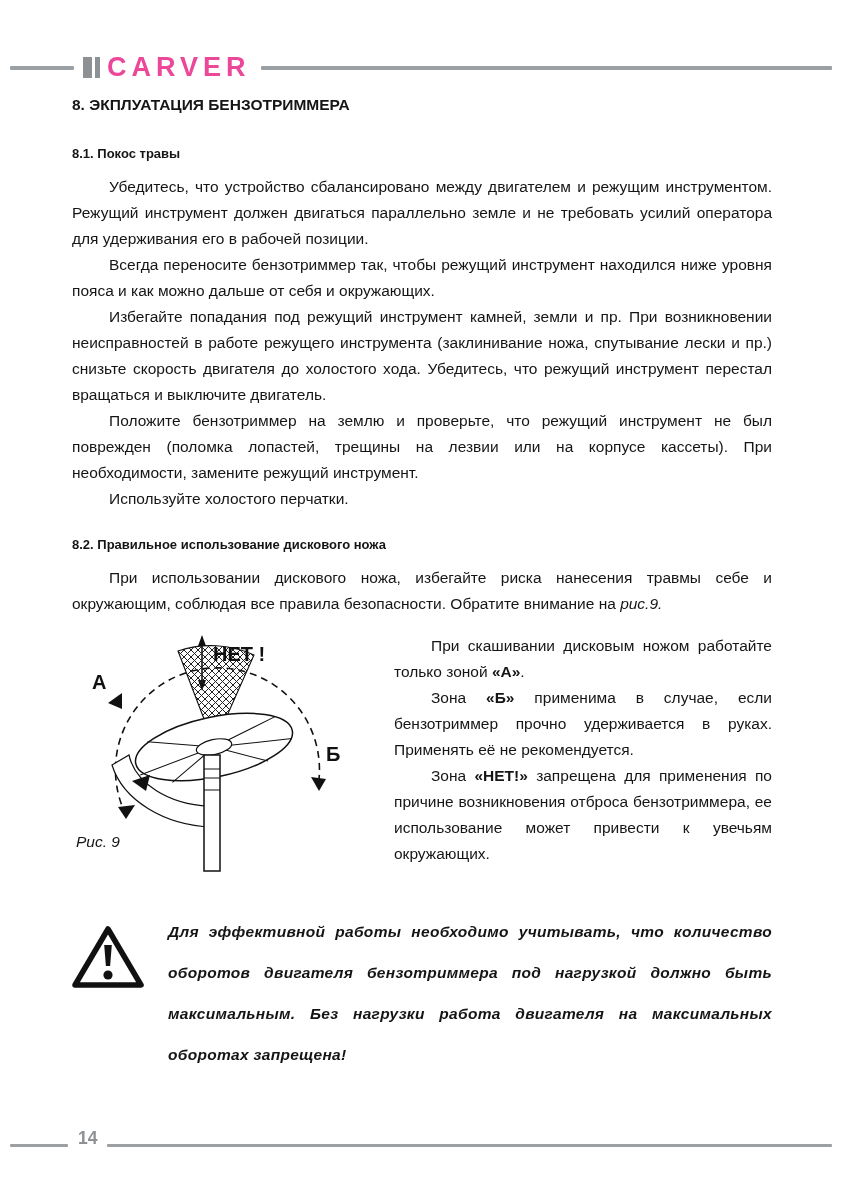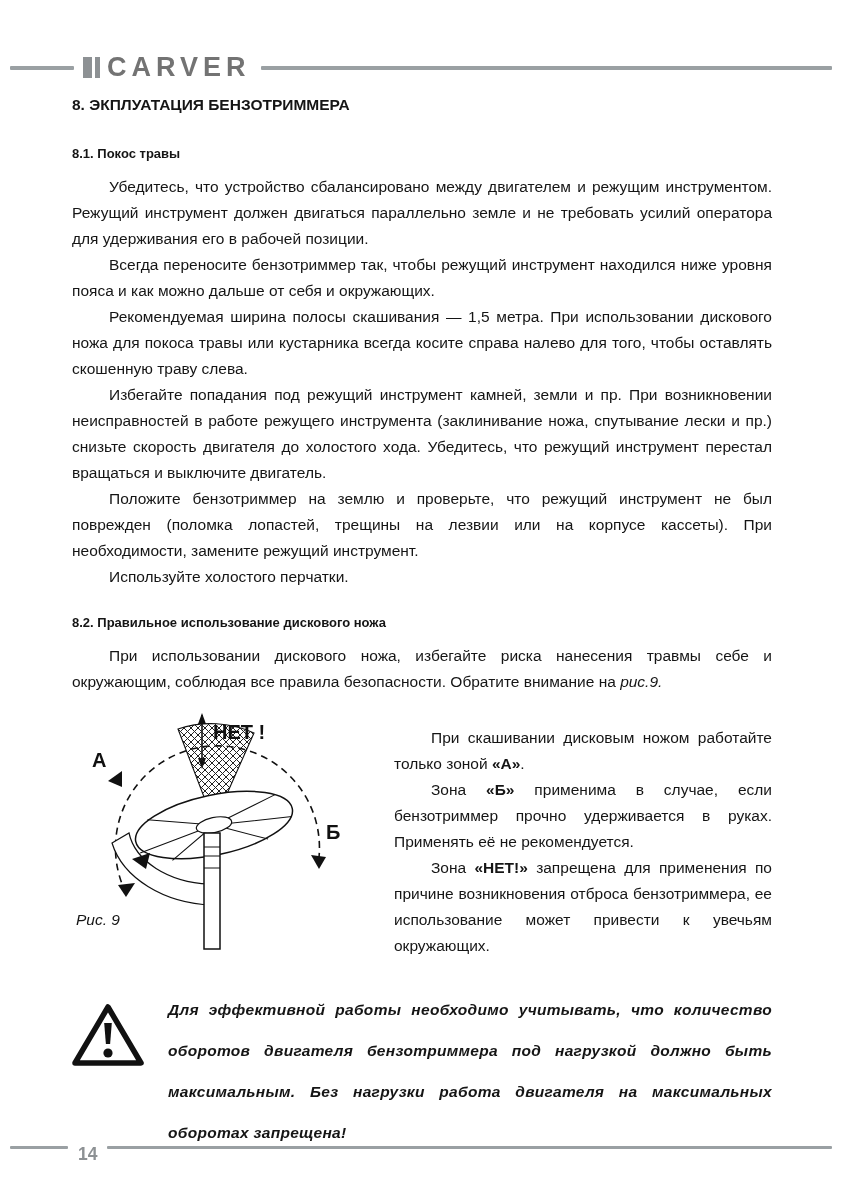--- a/index.html
+++ b/index.html
@@ -7,42 +7,42 @@
   .page {
     width:842px; height:1191px; margin:0 auto; position:relative;
     background:#ffffff; font-family:"Liberation Sans", sans-serif; color:#151515;
     overflow:hidden;
   }
   
   .hdr { position:absolute; top:54px; left:10px; right:10px; display:flex; align-items:center; }
   .rule { background:#9aa0a3; height:4px; border-radius:1px; }
   .hdr .rule-left { width:64px; margin-right:9px; }
   .hdr .rule-right { flex:1; margin-left:10px; }
-  .logo { display:flex; align-items:center; color:#737373; font-weight:bold;
+  .logo { display:flex; align-items:center; color:#ec4899; font-weight:bold;
           font-size:27px; letter-spacing:5px; line-height:1; }
   .logo-bars { display:inline-flex; align-items:center; margin-right:5px; }
   .logo-bars i { display:inline-block; background:#8d9194; }
   .logo-bars i.b1 { width:9px; height:21px; margin-right:3px; }
   .logo-bars i.b2 { width:5px; height:21px; margin-right:2px; }
 
-  .ftr { position:absolute; bottom:28px; left:10px; right:10px; display:flex; align-items:flex-start; }
+  .ftr { position:absolute; bottom:44px; left:10px; right:10px; display:flex; align-items:flex-end; }
   .ftr .rule { height:3.5px; }
   .ftr .rule-left { width:58px; margin-right:10px; }
   .ftr .rule-right { flex:1; margin-left:10px; }
   .pageno { color:#8d9194; font-weight:bold; font-size:17.5px; line-height:1; }
 
   
   .content { position:absolute; top:88px; left:72px; width:700px; }
   .doc-title { font-size:15.5px; font-weight:bold; margin:8px 0 32px 0; }
   .sec-heading { font-size:13px; font-weight:bold; margin:0 0 13px 0; }
   p.body { font-size:15.5px; line-height:26px; text-align:justify;
            text-indent:37px; margin:0; }
   .sec2 { margin-top:25px; }
 
-  .figrow { display:flex; margin-top:8px;align-items:flex-end; }
+  .figrow { display:flex; margin-top:8px; }
   .figcol { width:322px; flex:none; position:relative; padding-top:4px; }
   .figcaption { position:absolute; left:4px; top:208px; font-style:italic; font-size:15.5px; }
   .textcol { flex:1; padding-top:8px; }
 
   .warnrow { display:flex; margin-top:30px; }
   .warnicon { flex:none; width:72px; margin-right:24px; padding-top:12px; }
   .warntext { flex:1; font-size:15.5px; font-weight:bold; font-style:italic;
               line-height:41px; text-align:justify; letter-spacing:0.3px; }
   .inline-bold { font-weight:bold; }
   .inline-italic { font-style:italic; }
@@ -65,21 +65,20 @@
   </div>
 
   <div class="content">
 
     <h1 class="doc-title">8. ЭКПЛУАТАЦИЯ БЕНЗОТРИММЕРА</h1>
 
     <h2 class="sec-heading">8.1. Покос травы</h2>
 
     <p class="body">Убедитесь, что устройство сбалансировано между двигателем и режущим инструментом. Режущий инструмент должен двигаться параллельно земле и не требовать усилий оператора для удерживания его в рабочей позиции.</p>
     <p class="body">Всегда переносите бензотриммер так, чтобы режущий инструмент находился ниже уровня пояса и как можно дальше от себя и окружающих.</p>
-    <p class="body">Рекомендуемая ширина полосы скашивания — 1,5 метра. При использовании дискового ножа для покоса травы или кустарника всегда косите справа налево для того, чтобы оставлять скошенную траву слева.</p>
     <p class="body">Избегайте попадания под режущий инструмент камней, земли и пр. При возникновении неисправностей в работе режущего инструмента (заклинивание ножа, спутывание лески и пр.) снизьте скорость двигателя до холостого хода. Убедитесь, что режущий инструмент перестал вращаться и выключите двигатель.</p>
     <p class="body">Положите бензотриммер на землю и проверьте, что режущий инструмент не был поврежден (поломка лопастей, трещины на лезвии или на корпусе кассеты). При необходимости, замените режущий инструмент.</p>
     <p class="body">Используйте холостого перчатки.</p>
 
     <h2 class="sec-heading sec2">8.2. Правильное использование дискового ножа</h2>
 
     <p class="body"><span>При использовании дискового ножа, избегайте риска нанесения травмы себе и окружающим, соблюдая все правила безопасности. Обратите внимание на </span><span class="inline-italic">рис.9.</span></p>
 
     <div class="figrow">
 

